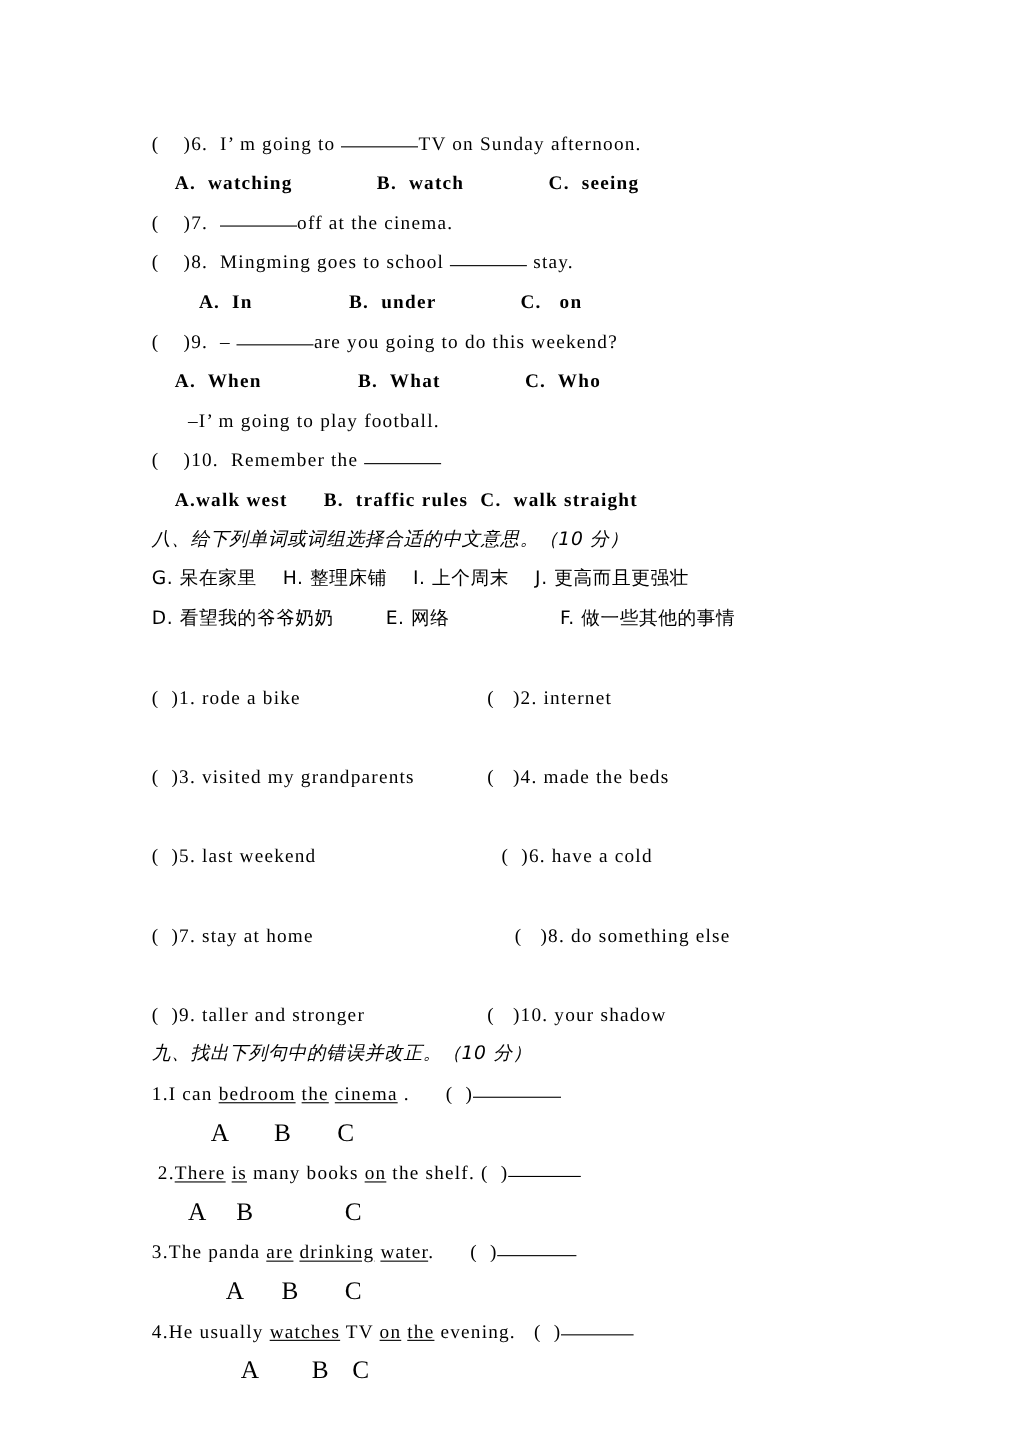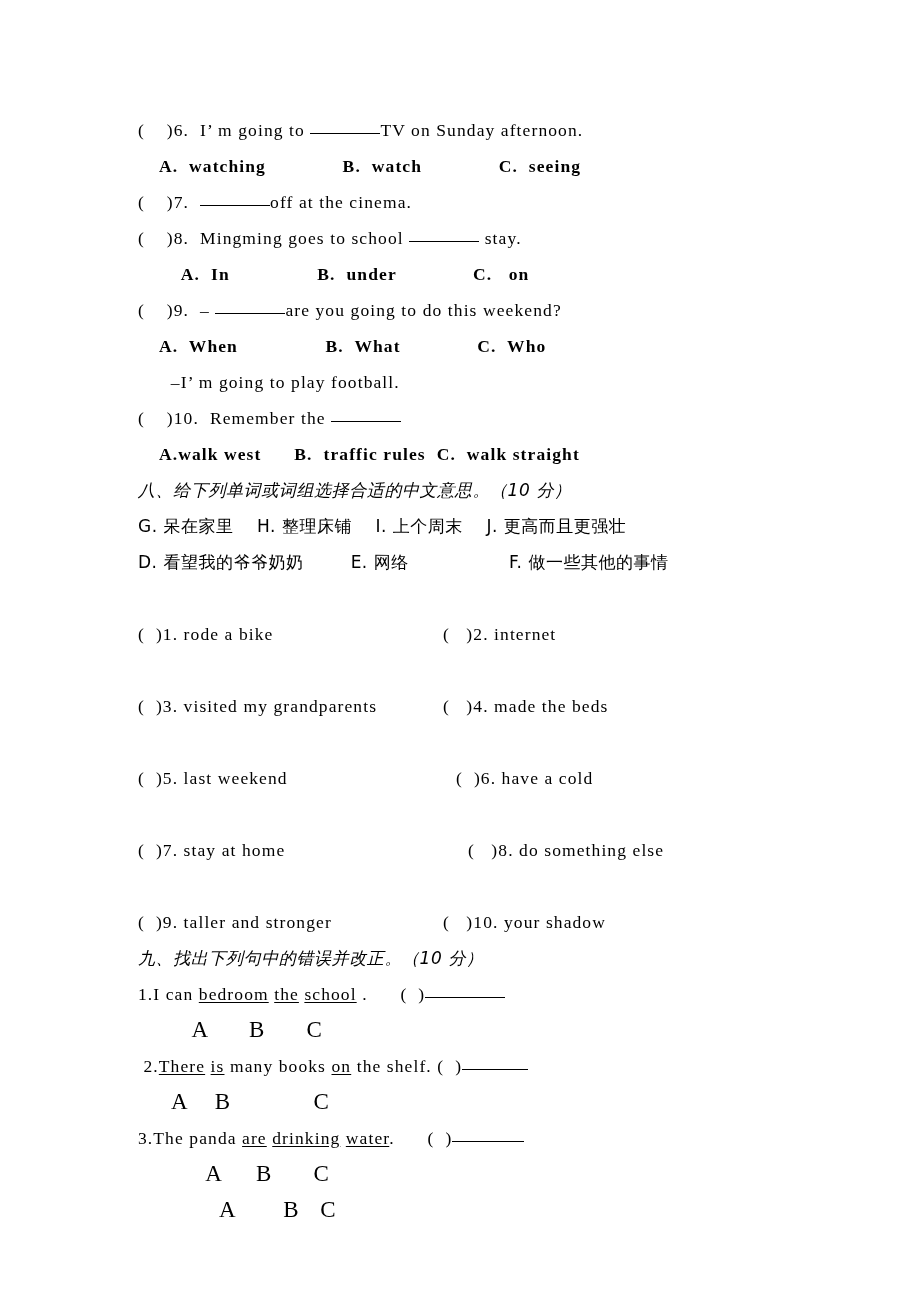--- a/index.html
+++ b/index.html
@@ -138,26 +138,27 @@
       </div>
       <div class="row2col en">
         <span class="colL">(  )9. taller and stronger</span>
         <span class="colR" style="left:305px">(   )10. your shadow</span>
       </div>
     </div>
 
     <div>
       <div class="line cn-head">九、找出下列句中的错误并改正。（10 分）</div>
 
-      <div class="line en"><span>1.</span><span>I can </span><span class="u">bedroom</span><span> </span><span class="u">the</span><span> </span><span class="u">school</span><span> .</span><span>      </span><span>(  )</span><span class="blank b-80"></span></div>
+      <div class="line en"><span>1.</span><span>I can </span><span class="u">bedroom</span><span> </span><span class="u">the</span><span> </span><span class="u">cinema</span><span> .</span><span>      </span><span>(  )</span><span class="blank b-80"></span></div>
       <div class="markers">        A      B      C</div>
 
       <div class="line en"><span> 2.</span><span></span><span class="u">There</span><span> </span><span class="u">is</span><span> many books </span><span class="u">on</span><span> the shelf.</span><span> </span><span>(  )</span><span class="blank b-66"></span></div>
       <div class="markers">     A    B            C</div>
 
       <div class="line en"><span>3.</span><span>The panda </span><span class="u">are</span><span> </span><span class="u">drinking</span><span> </span><span class="u">water</span><span>.</span><span>      </span><span>(  )</span><span class="blank b-72"></span></div>
       <div class="markers">          A     B      C</div>
 
+      <div class="line en"><span>4.</span><span>He usually </span><span class="u">watches</span><span> TV </span><span class="u">on</span><span> </span><span class="u">the</span><span> evening.</span><span>   </span><span>(  )</span><span class="blank b-66"></span></div>
       <div class="markers">            A       B   C</div>
     </div>
 
   </div>
 </div>
 
 </body></html>

